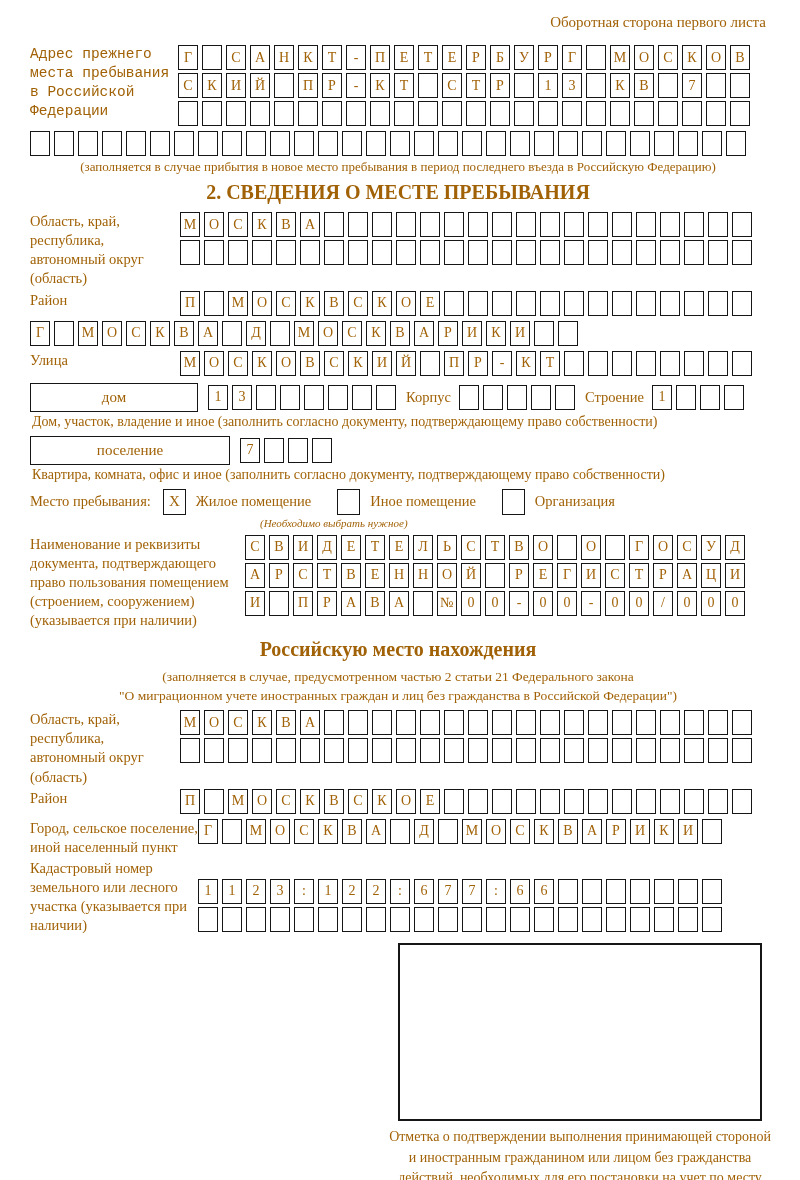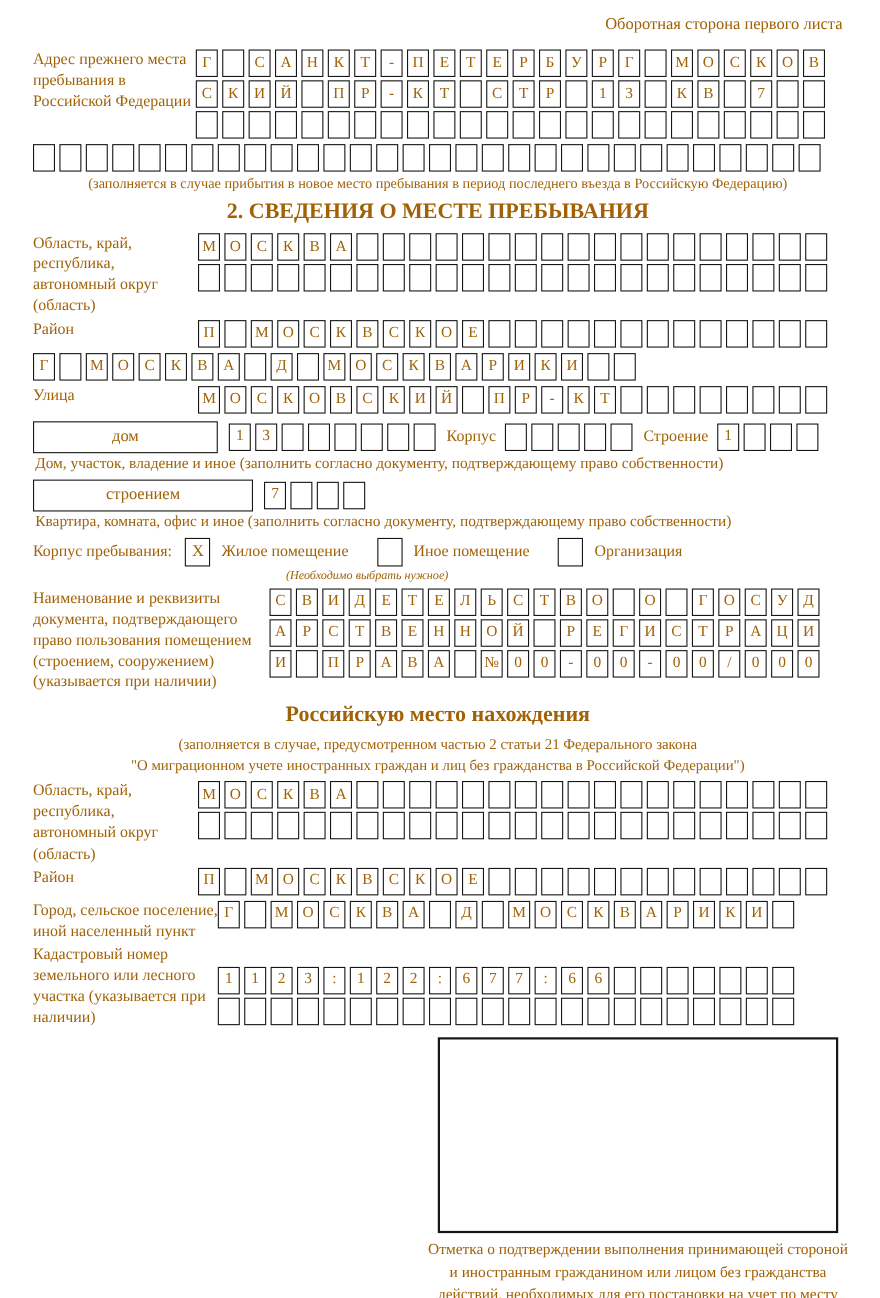--- a/index.html
+++ b/index.html
@@ -8,21 +8,21 @@
     width:800px;height:1180px;
     background:#fff;color:#a16207;
     font-family:"Liberation Serif", serif;
     overflow:hidden;
     box-sizing:border-box;
     padding:14px 34px 0 30px;
   }
   .side-note{text-align:right;font-size:15px;margin-bottom:14px;}
   .frow{display:flex;align-items:flex-start;margin-bottom:2px;}
   .flabel{font-size:14.5px;line-height:1.32;flex:0 0 auto;}
-  .w148{width:148px;}
+  .w148{width:148px;font-family:Liberation Mono, monospace;}
   .w150{width:150px;}
   .w168{width:168px;}
   .w215{width:215px;}
   .rows{flex:1 1 auto;}
   .boxrow{display:flex;margin-bottom:3px;}
   .cbox{
     box-sizing:border-box;flex:0 0 auto;
     width:20px;height:25px;margin-right:4px;
     border:1.8px solid #161616;background:#fff;
     display:inline-flex;align-items:center;justify-content:center;
@@ -361,33 +361,33 @@
         <span class="cbox">1</span>
         <span class="cbox"></span>
         <span class="cbox"></span>
         <span class="cbox"></span>
       </div>
   </div>
   <div class="caption">Дом, участок, владение и иное (заполнить согласно документу, подтверждающему право собственности)</div>
 
   <div class="house-row">
     <div class="wide-box wb200">
-      <span>строением</span>
+      <span>поселение</span>
     </div>
     <div class="boxrow" style="margin-bottom:0">
         <span class="cbox">7</span>
         <span class="cbox"></span>
         <span class="cbox"></span>
         <span class="cbox"></span>
       </div>
   </div>
   <div class="caption">Квартира, комната, офис и иное (заполнить согласно документу, подтверждающему право собственности)</div>
 
   <div class="chk-row">
-    <span class="chk-lead">Корпус пребывания:</span>
+    <span class="chk-lead">Место пребывания:</span>
     <span class="chk">X</span>
     <span class="chk-label">Жилое помещение</span>
     <span class="chk"></span>
     <span class="chk-label">Иное помещение</span>
     <span class="chk"></span>
     <span class="chk-label">Организация</span>
   </div>
   <div class="chk-note">(Необходимо выбрать нужное)</div>
 
   <div class="frow">

